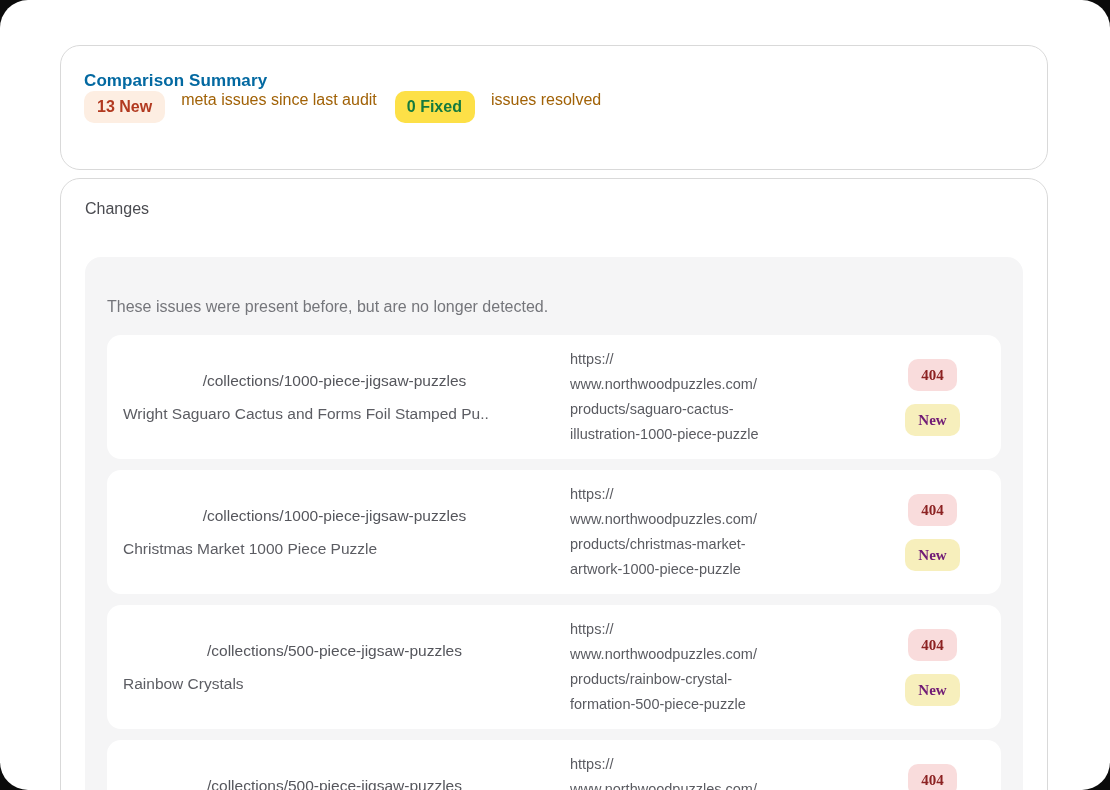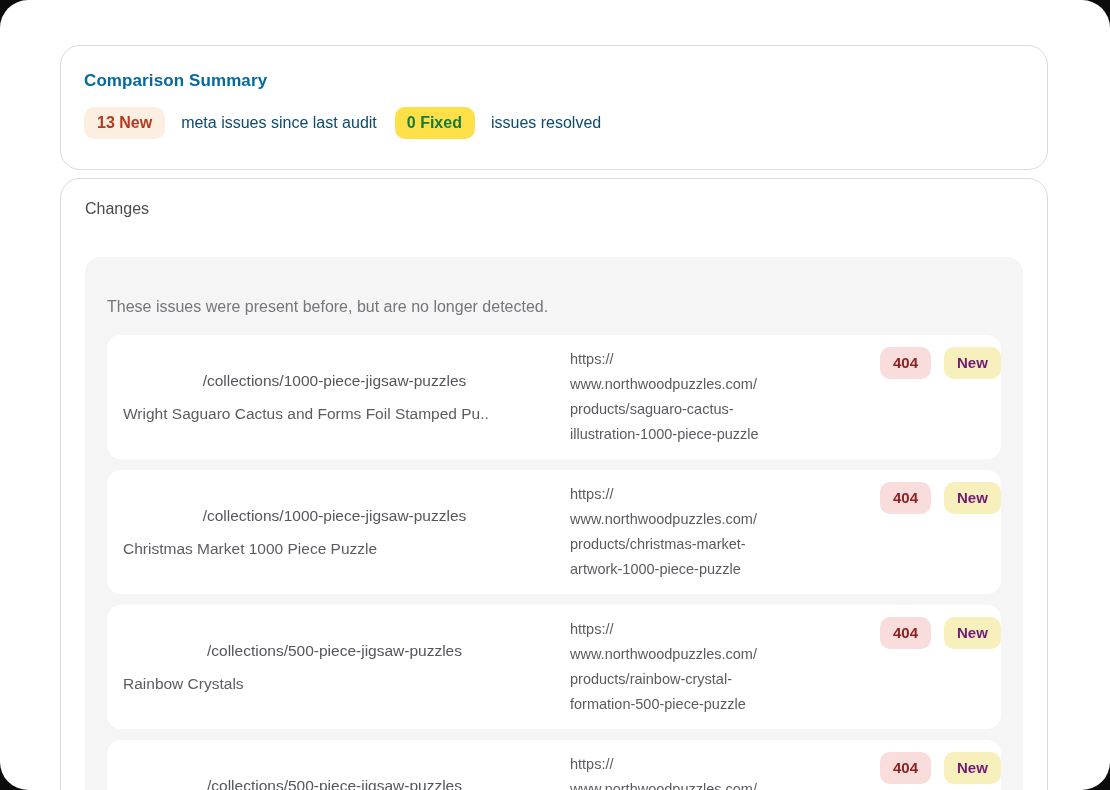--- a/index.html
+++ b/index.html
@@ -14,28 +14,28 @@
     background:#ffffff; border-radius:28px; overflow:hidden;
   }
 
   
   .summary-card {
     position:absolute; left:60px; top:45px; width:988px; height:125px;
     background:#fff; border:1px solid #d9d9d9; border-radius:20px;
     padding:25px 23px 0;
   }
   .summary-title { font-size:17px; font-weight:700; color:#0369a1; letter-spacing:.1px; }
-  .summary-row { display:flex; align-items:center; margin-top:16px; }
+  .summary-row { display:flex; align-items:flex-start; }
   .pill {
     display:inline-block; padding:5px 13px; border-radius:10px;
     font-size:16px; font-weight:600; line-height:22px; white-space:nowrap;
   }
   .pill-new-count  { background:#fdeee2; color:#b23a20; }
   .pill-fixed-count{ background:#fde047; color:#157a3e; margin-left:18px;padding-left:12px; }
-  .summary-caption { font-size:16px; color:#0c4a6e; margin-left:16px; }
+  .summary-caption { font-size:16px; color:#a16207; margin-left:16px; }
   .summary-caption.second { margin-left:16px; }
 
   
   .main-card {
     position:absolute; left:60px; top:178px; width:988px; height:780px;
     background:#fff; border:1px solid #d9d9d9; border-radius:20px;
     padding:18px 24px;
   }
   .changes-label { font-size:16px; color:#4a4b50; line-height:24px; margin-bottom:36px; }
 
@@ -59,22 +59,22 @@
     padding-right:24px;
   }
   .row-path  { font-size:15.5px; color:#55565c; line-height:20px;text-align:center; }
   .row-title { font-size:15.5px; color:#5c5d63; line-height:20px;
                white-space:nowrap; overflow:hidden; }
   .row-url {
     font-size:14.5px; color:#5a5b61; line-height:25px;
     white-space:pre-line; align-self:center; word-break:break-all;
   }
   .row-badges {
-    display:flex; flex-direction:row; gap:13px;
-    align-items:flex-start; justify-content:center;
+    display:flex; flex-direction:column; gap:13px;
+    align-items:center; justify-content:center;font-family:Liberation Serif, serif;
   }
   .badge {
     display:inline-block; padding:4px 13px; border-radius:10px;
     font-size:15px; font-weight:600; line-height:24px;
   }
   .badge-404 { background:#f9dcdc; color:#8c2222; }
   .badge-new { background:#f7efbc; color:#701a75; }
 </style>
 </head>
 <body>

